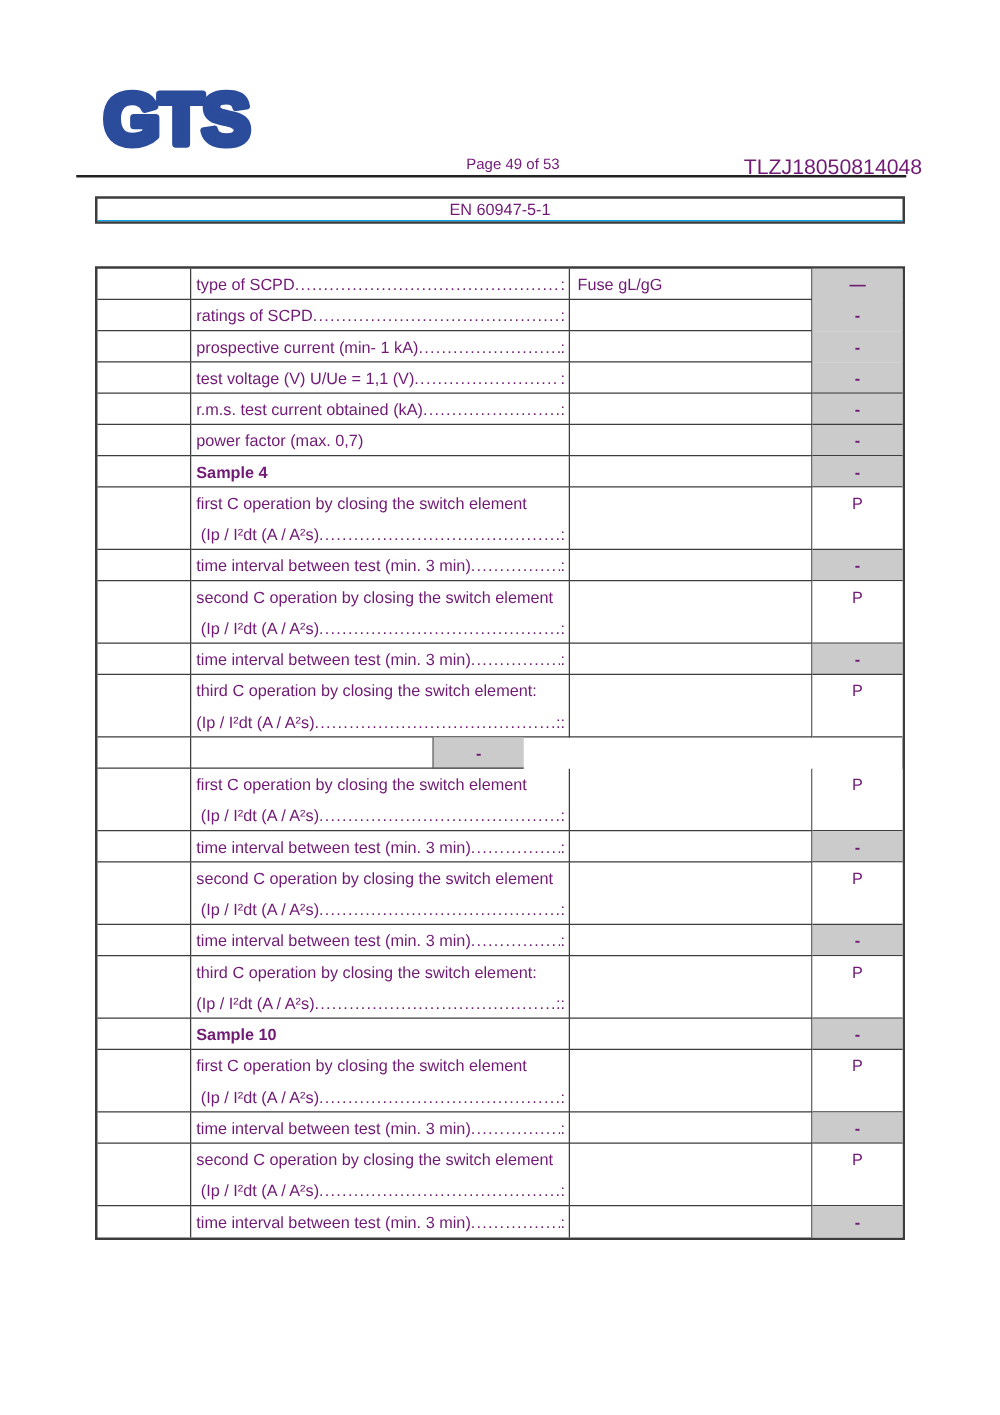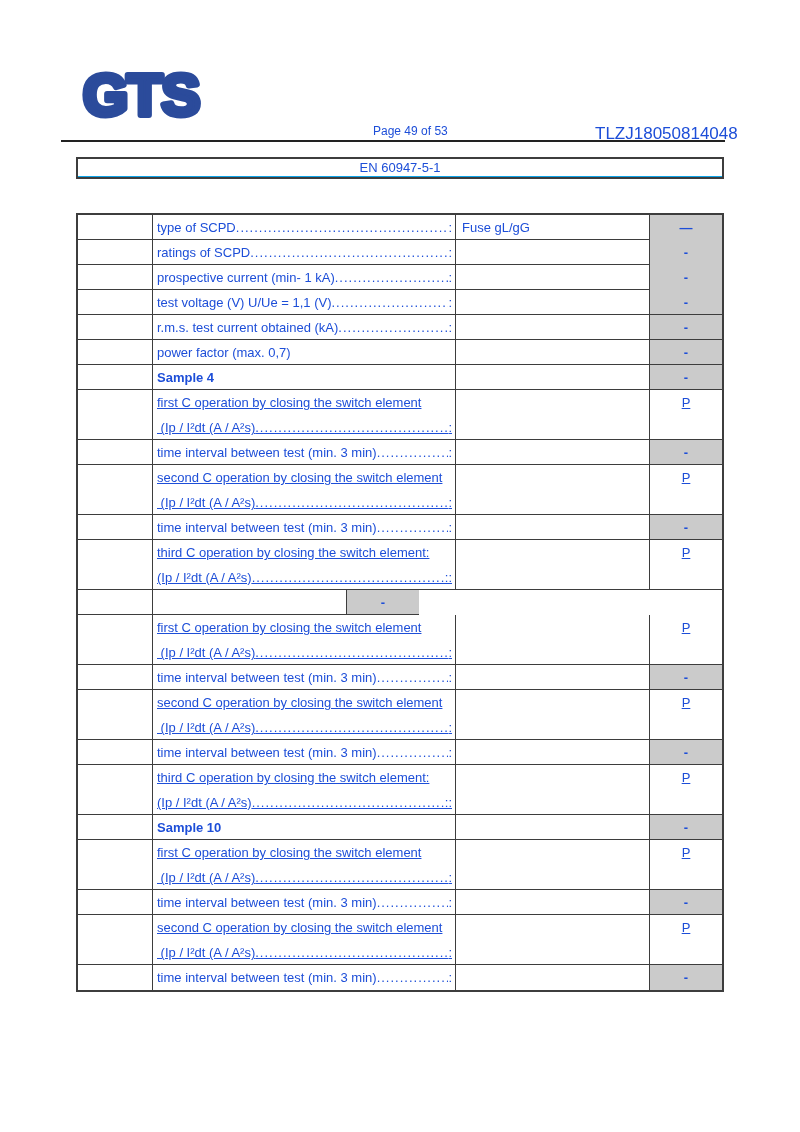--- a/index.html
+++ b/index.html
@@ -1,17 +1,17 @@
 <!DOCTYPE html>
 <html><head>
 <meta charset="utf-8">
 <style>
   html,body{margin:0;padding:0;background:#fff;}
   .page{position:relative;width:800px;height:1132px;background:#ffffff;
-        font-family:"Liberation Sans",sans-serif;color:#1d4ed8;overflow:hidden;}
+        font-family:"Liberation Sans",sans-serif;color:#701a75;overflow:hidden;}
 
   
   .logo{position:absolute;left:80px;top:58px;}
 
   
   .pagehdr-left{position:absolute;left:373px;top:124px;font-size:12px;}
   .pagehdr-right{position:absolute;left:595px;top:124px;font-size:17px;}
   .rule{position:absolute;left:61px;top:140px;width:664px;height:2px;background:#222;}
 
   
@@ -25,21 +25,21 @@
   .w-clause{width:75px;}
   .w-req{width:303px;}
   .w-res{width:194px;}
   .w-ver{width:72px;border-right:none;text-align:center;padding-left:0;}
 
   
   .maintable{position:absolute;left:76px;top:213px;width:648px;
              border:2px solid #3d3d3d;box-sizing:border-box;background:#fff;}
   .trow{display:flex;}
   .r1{height:25px;}
-  .r2{height:50px;text-decoration:underline;}
+  .r2{height:50px;}
   .cell{box-sizing:border-box;border-right:1px solid #3d3d3d;
         border-bottom:1px solid #3d3d3d;overflow:hidden;}
   .trow:last-child .cell{border-bottom:none;}
   .clause{width:75px;}
   .req{width:303px;}
   .result{width:194px;font-size:13px;line-height:25px;padding-left:6px;white-space:nowrap;}
   .result.b{font-weight:normal;}
   .verdict{width:72px;border-right:none;text-align:center;font-size:13px;
            line-height:25px;font-weight:bold;background:#fff;}
   .verdict.gray{background:#cbcbcb;}

